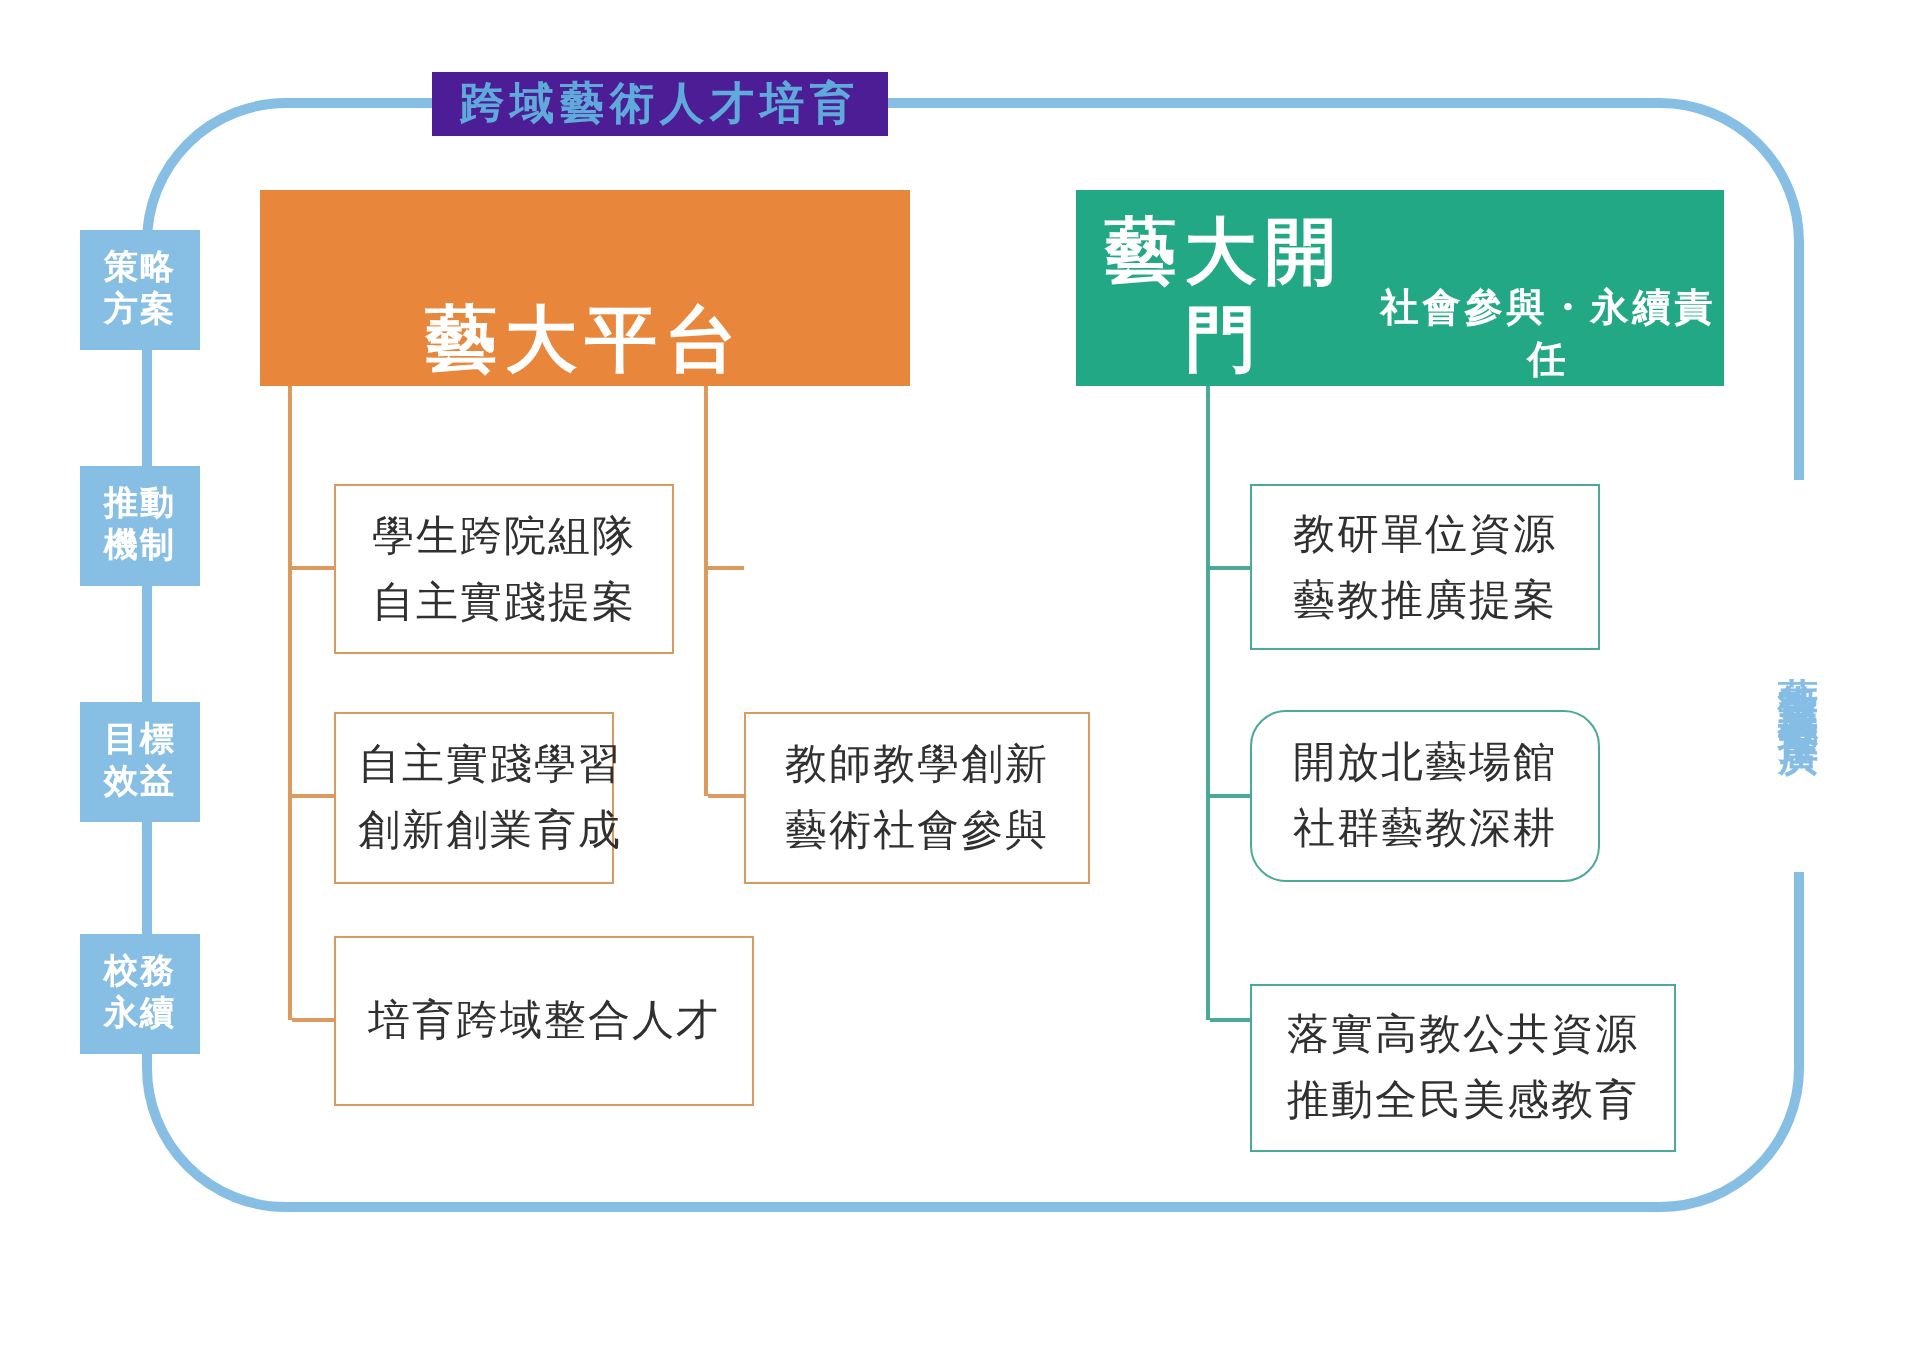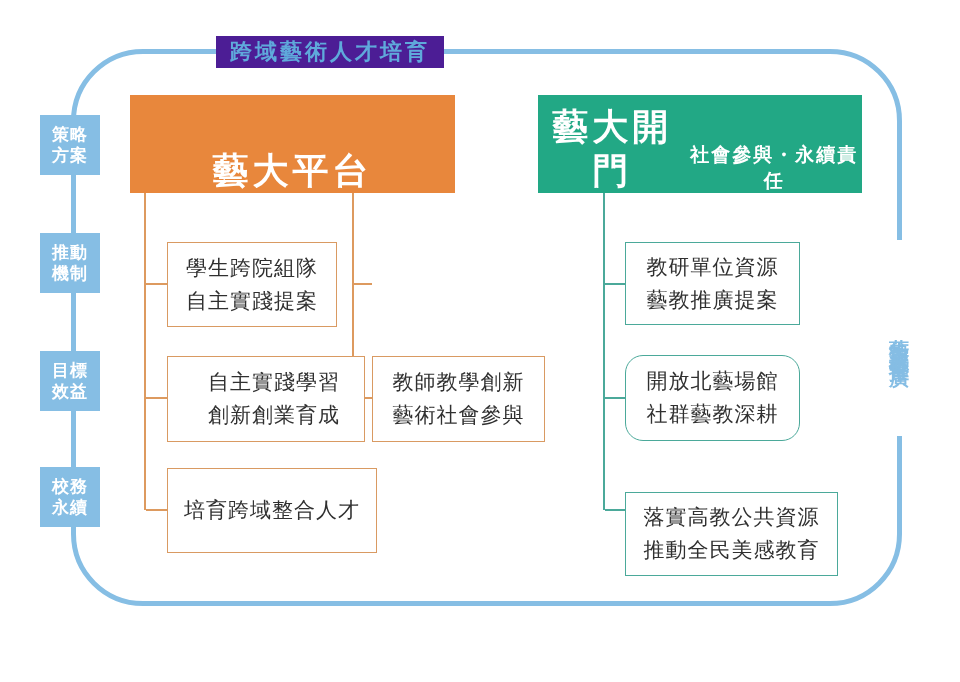--- a/index.html
+++ b/index.html
@@ -59,21 +59,21 @@
   .item{
     position:absolute;z-index:2;background:#ffffff;box-sizing:border-box;
     display:flex;flex-direction:column;align-items:center;justify-content:center;
     font-size:21px;color:#303030;line-height:33px;letter-spacing:1px;
     text-align:center;white-space:nowrap;
   }
   .item.orange{border:1.5px solid #D99A62;}
   .item.green{border:1.5px solid #4BA99A;}
   .o1{left:167px;top:242px;width:170px;height:85px;}
   .o2{left:372px;top:242px;width:173px;height:85px;}
-  .o3{left:167px;top:356px;width:198px;height:86px;padding-left:16px;}
+  .o3{left:167px;top:356px;width:140px;height:86px;padding-left:16px;}
   .o4{left:372px;top:356px;width:173px;height:86px;}
   .o5{left:167px;top:468px;width:210px;height:85px;}
   .g1{left:625px;top:242px;width:175px;height:83px;}
   .g2{left:625px;top:355px;width:175px;height:86px;border-radius:18px;}
   .g3{left:625px;top:492px;width:213px;height:84px;}
 </style>
 </head>
 <body>
 
 <div class="stage">

